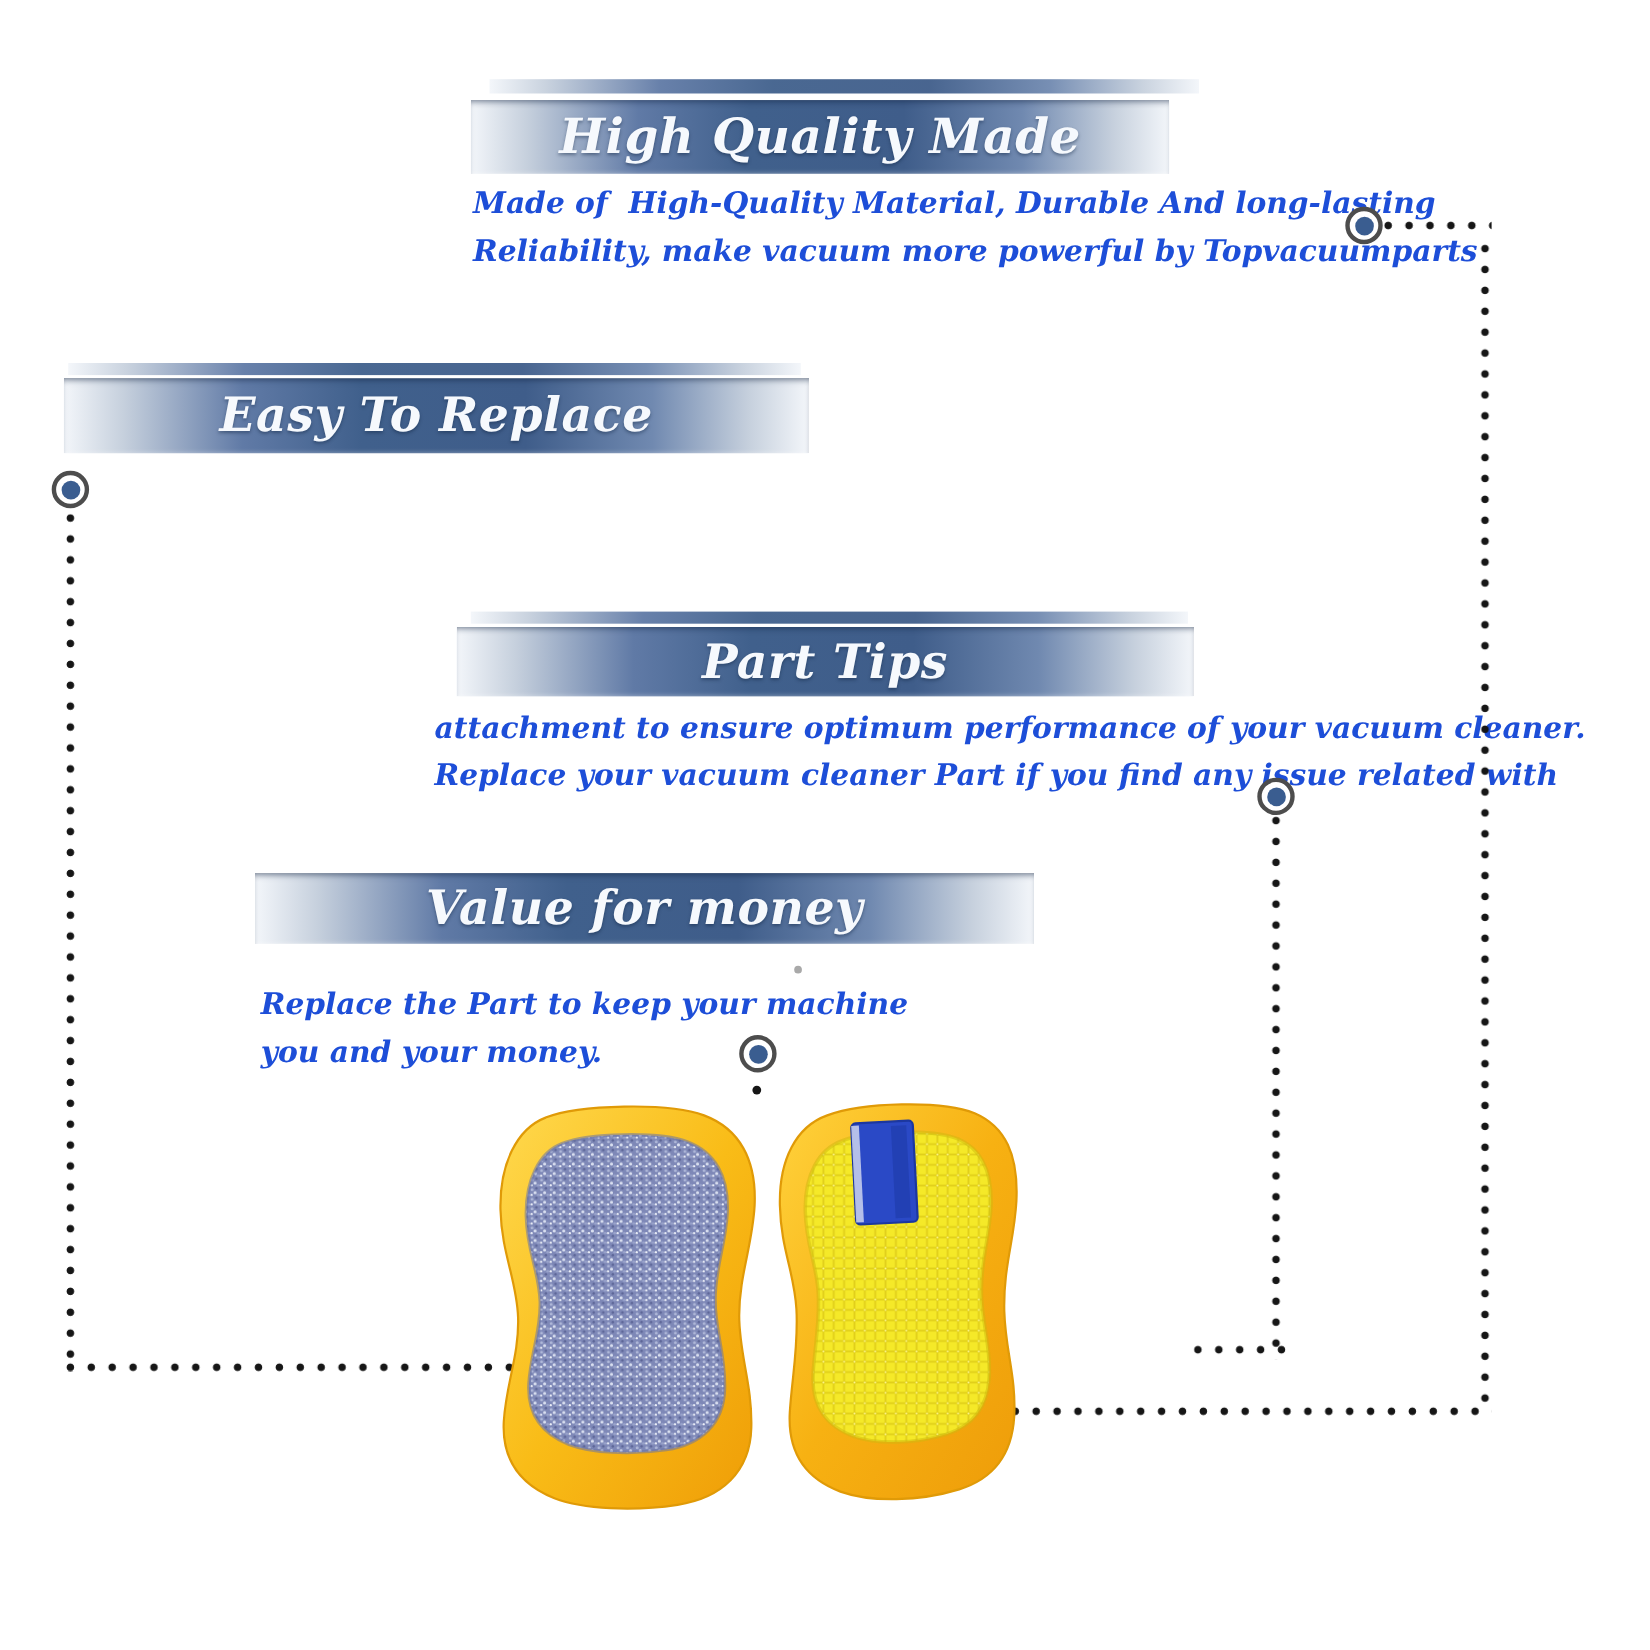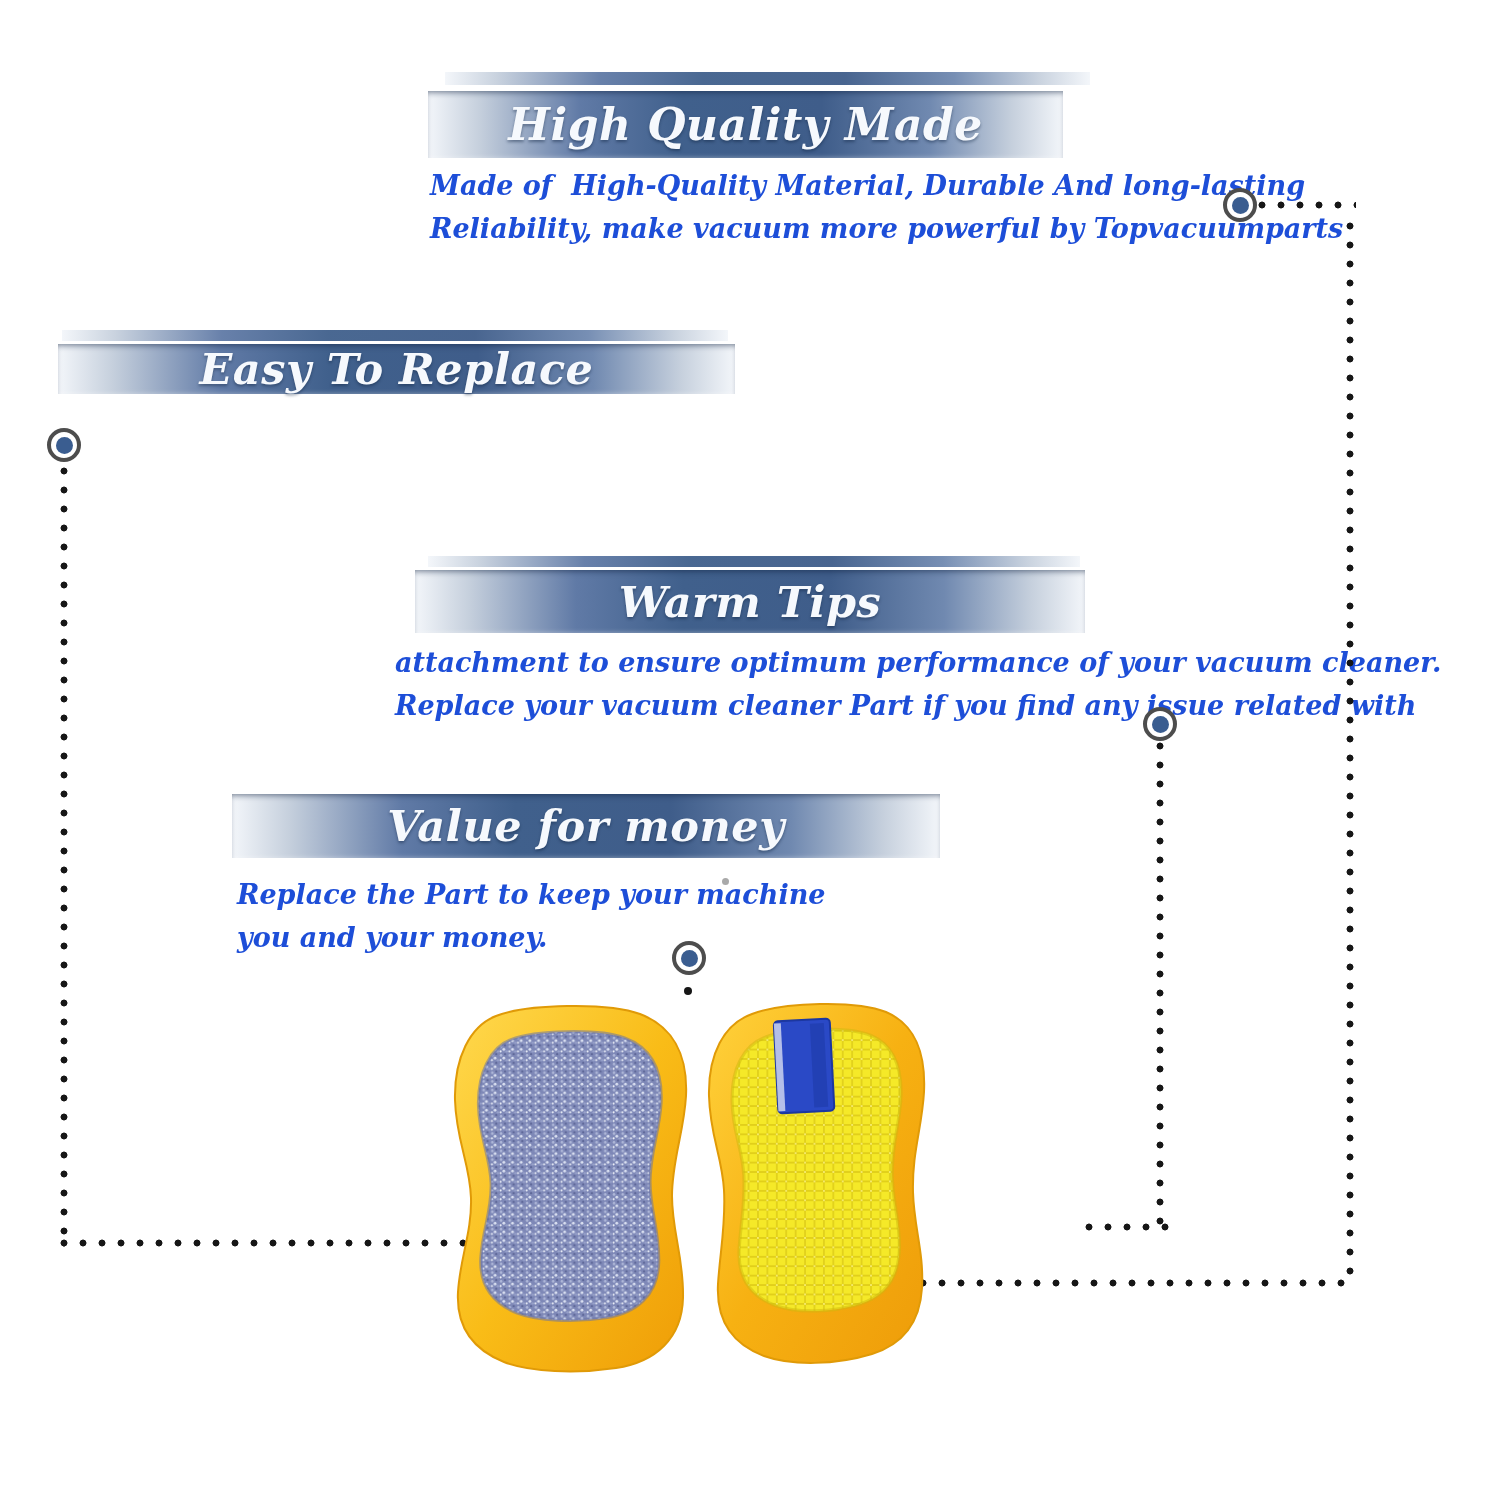--- a/index.html
+++ b/index.html
@@ -46,40 +46,40 @@
 <div class="ribbon abs" style="left:445px;top:72px;width:645px;height:13px;"></div>
 <div class="banner abs" style="left:428px;top:91px;width:635px;height:67px;">
   <span class="title" style="font-size:44px;">High Quality Made</span>
 </div>
 <div class="copy abs" style="left:430px;top:164px;">
   <div class="line">Made of  High-Quality Material, Durable And long-lasting</div>
   <div class="line">Reliability, make vacuum more powerful by Topvacuumparts</div>
 </div>
 
 <div class="ribbon abs" style="left:62px;top:330px;width:666px;height:11px;"></div>
-<div class="banner abs" style="left:58px;top:344px;width:677px;height:50px;">
+<div class="banner abs" style="left:58px;top:344px;width:677px;height:68px;">
   <span class="title" style="font-size:43px;">Easy To Replace</span>
 </div>
 <div class="copy abs" style="left:101px;top:414px;">
 </div>
 
 <div class="ribbon abs" style="left:428px;top:556px;width:652px;height:11px;"></div>
 <div class="banner abs" style="left:415px;top:570px;width:670px;height:63px;">
-  <span class="title" style="font-size:43px;">Warm Tips</span>
+  <span class="title" style="font-size:43px;">Part Tips</span>
 </div>
 <div class="copy abs" style="left:395px;top:641px;width:858px;text-align:center;">
   <div class="line">attachment to ensure optimum performance of your vacuum cleaner.</div>
   <div class="line">Replace your vacuum cleaner Part if you find any issue related with</div>
 </div>
 
 <div class="ribbon abs" style="left:246px;top:794px;width:682px;height:11px;"></div>
 <div class="banner abs" style="left:232px;top:794px;width:708px;height:64px;">
   <span class="title" style="font-size:43px;">Value for money</span>
 </div>
-<div class="copy abs" style="left:237px;top:873px;">
+<div class="copy abs" style="left:237px;top:892px;">
   <div class="line">Replace the Part to keep your machine</div>
   <div class="line">you and your money.</div>
 </div>
 
 <div class="marker" style="left:1223px;top:188px;">
   <div class="pip"></div>
   </div>
 <div class="marker" style="left:47px;top:428px;">
   <div class="pip"></div>
   </div>

